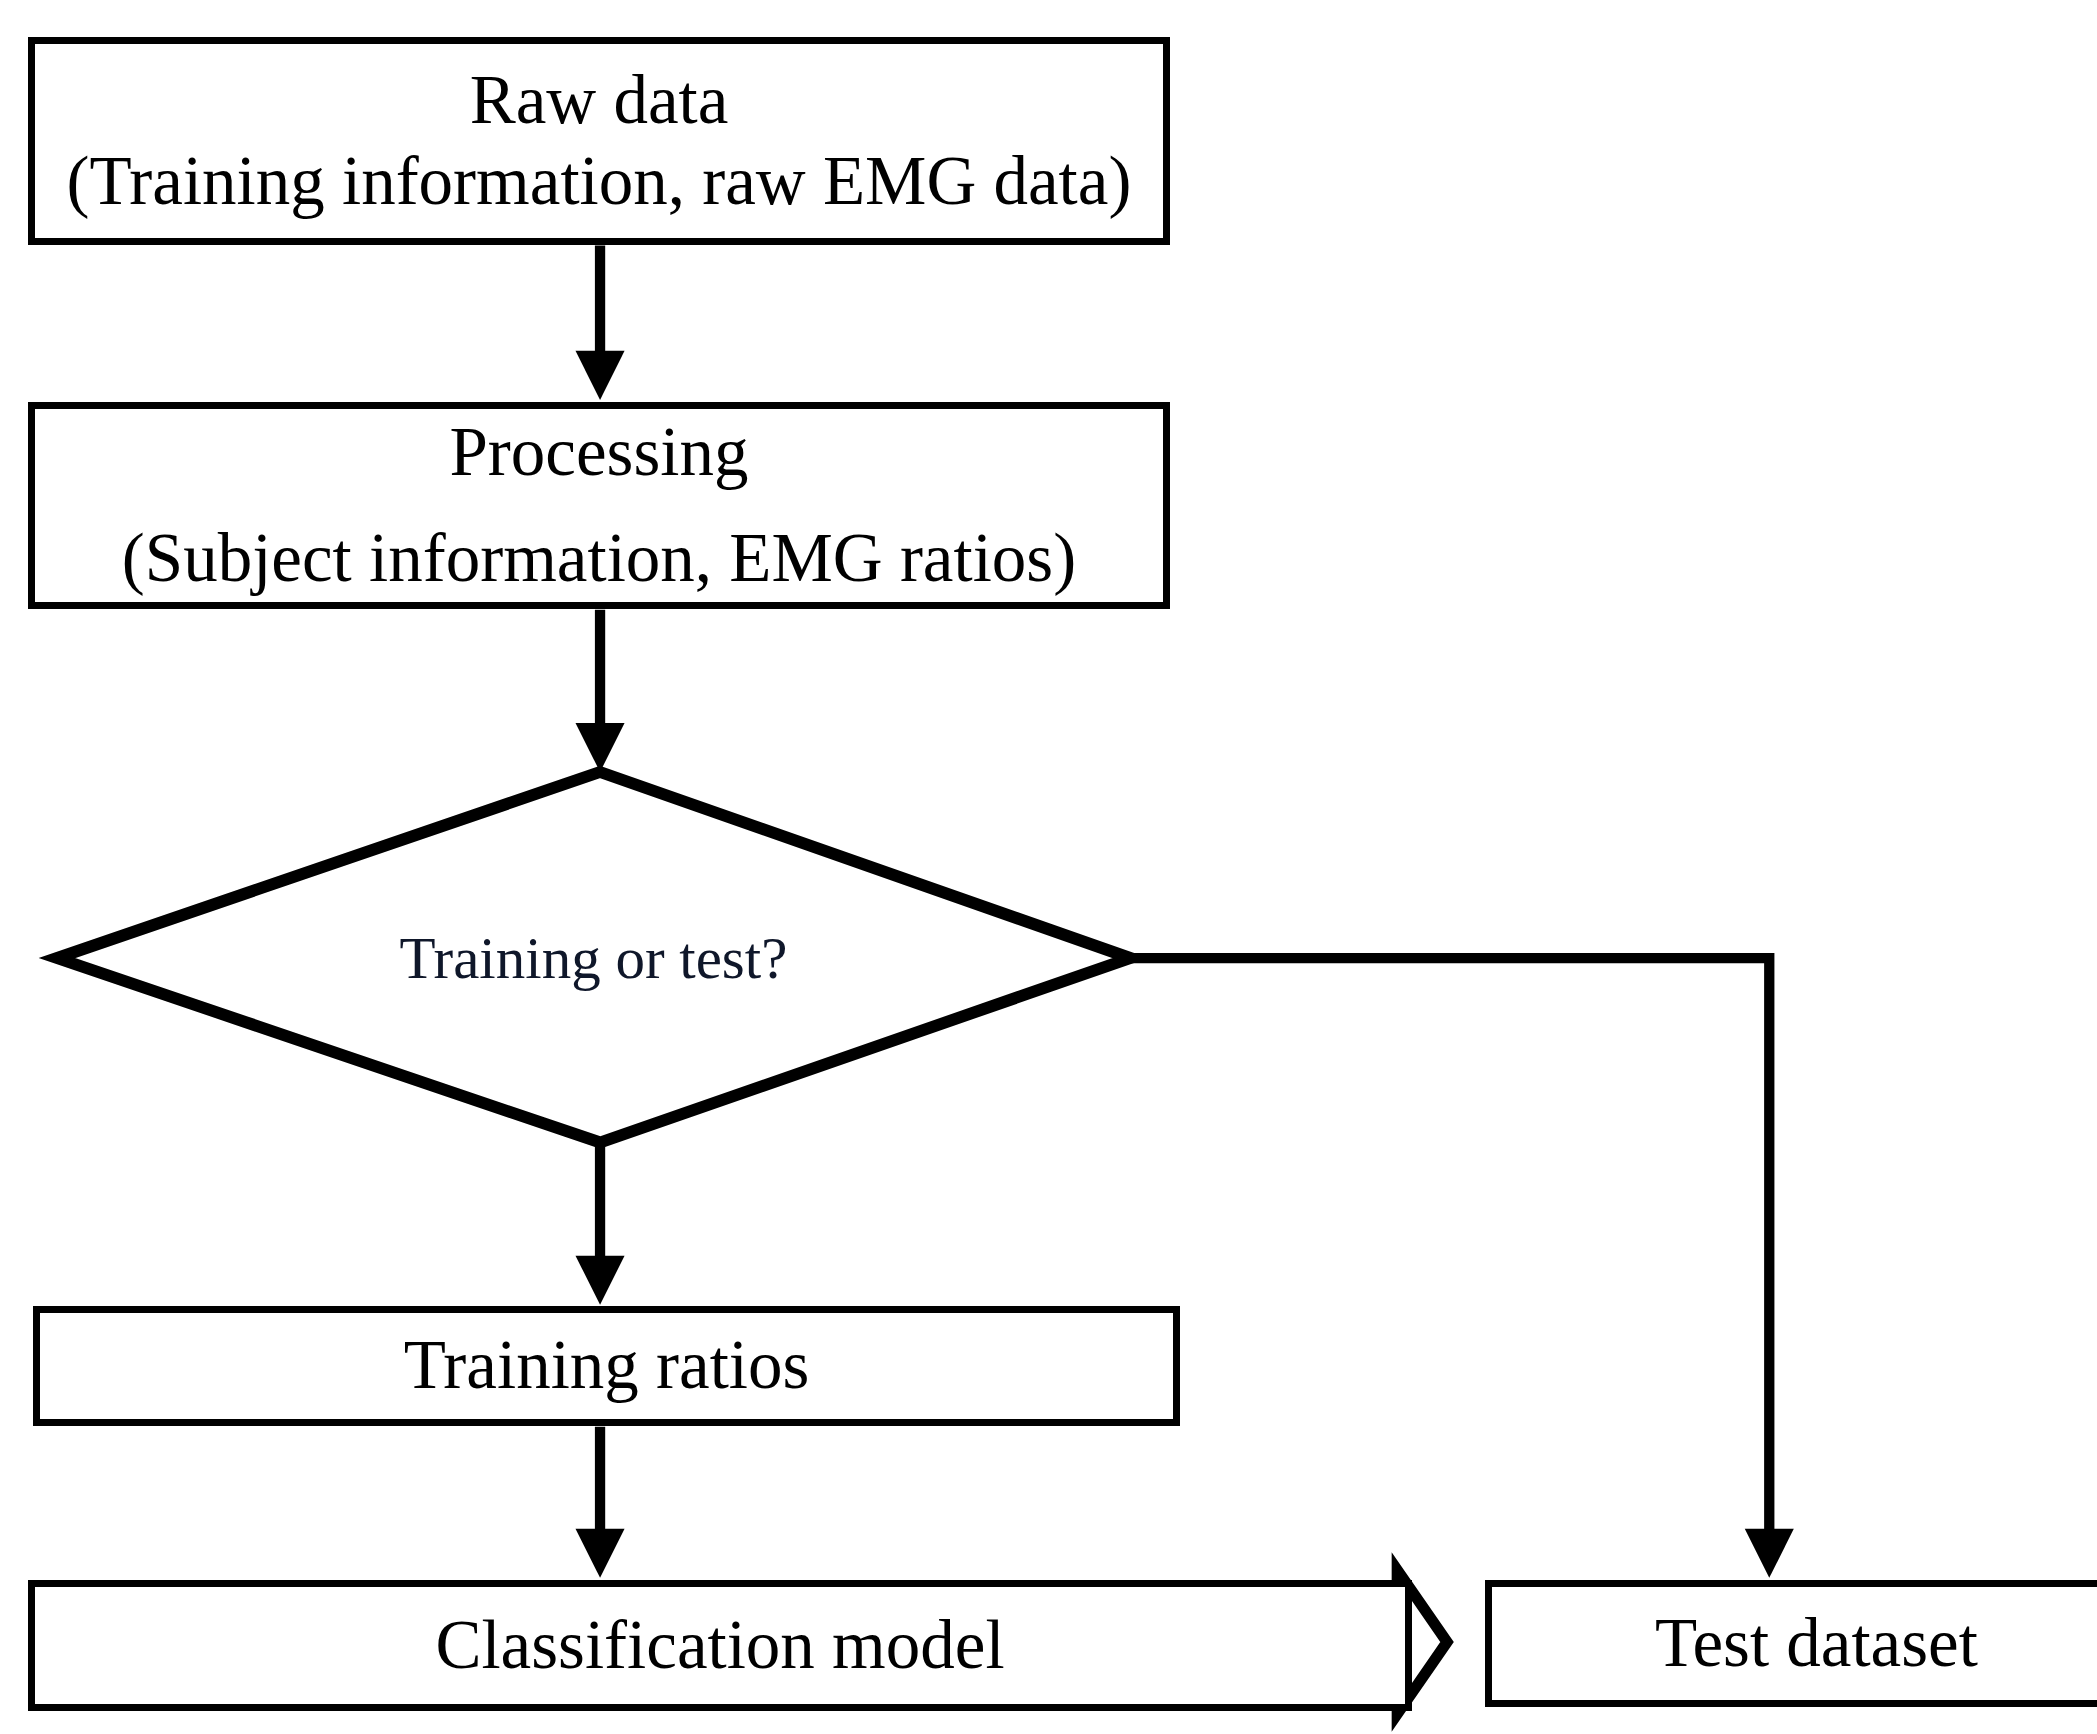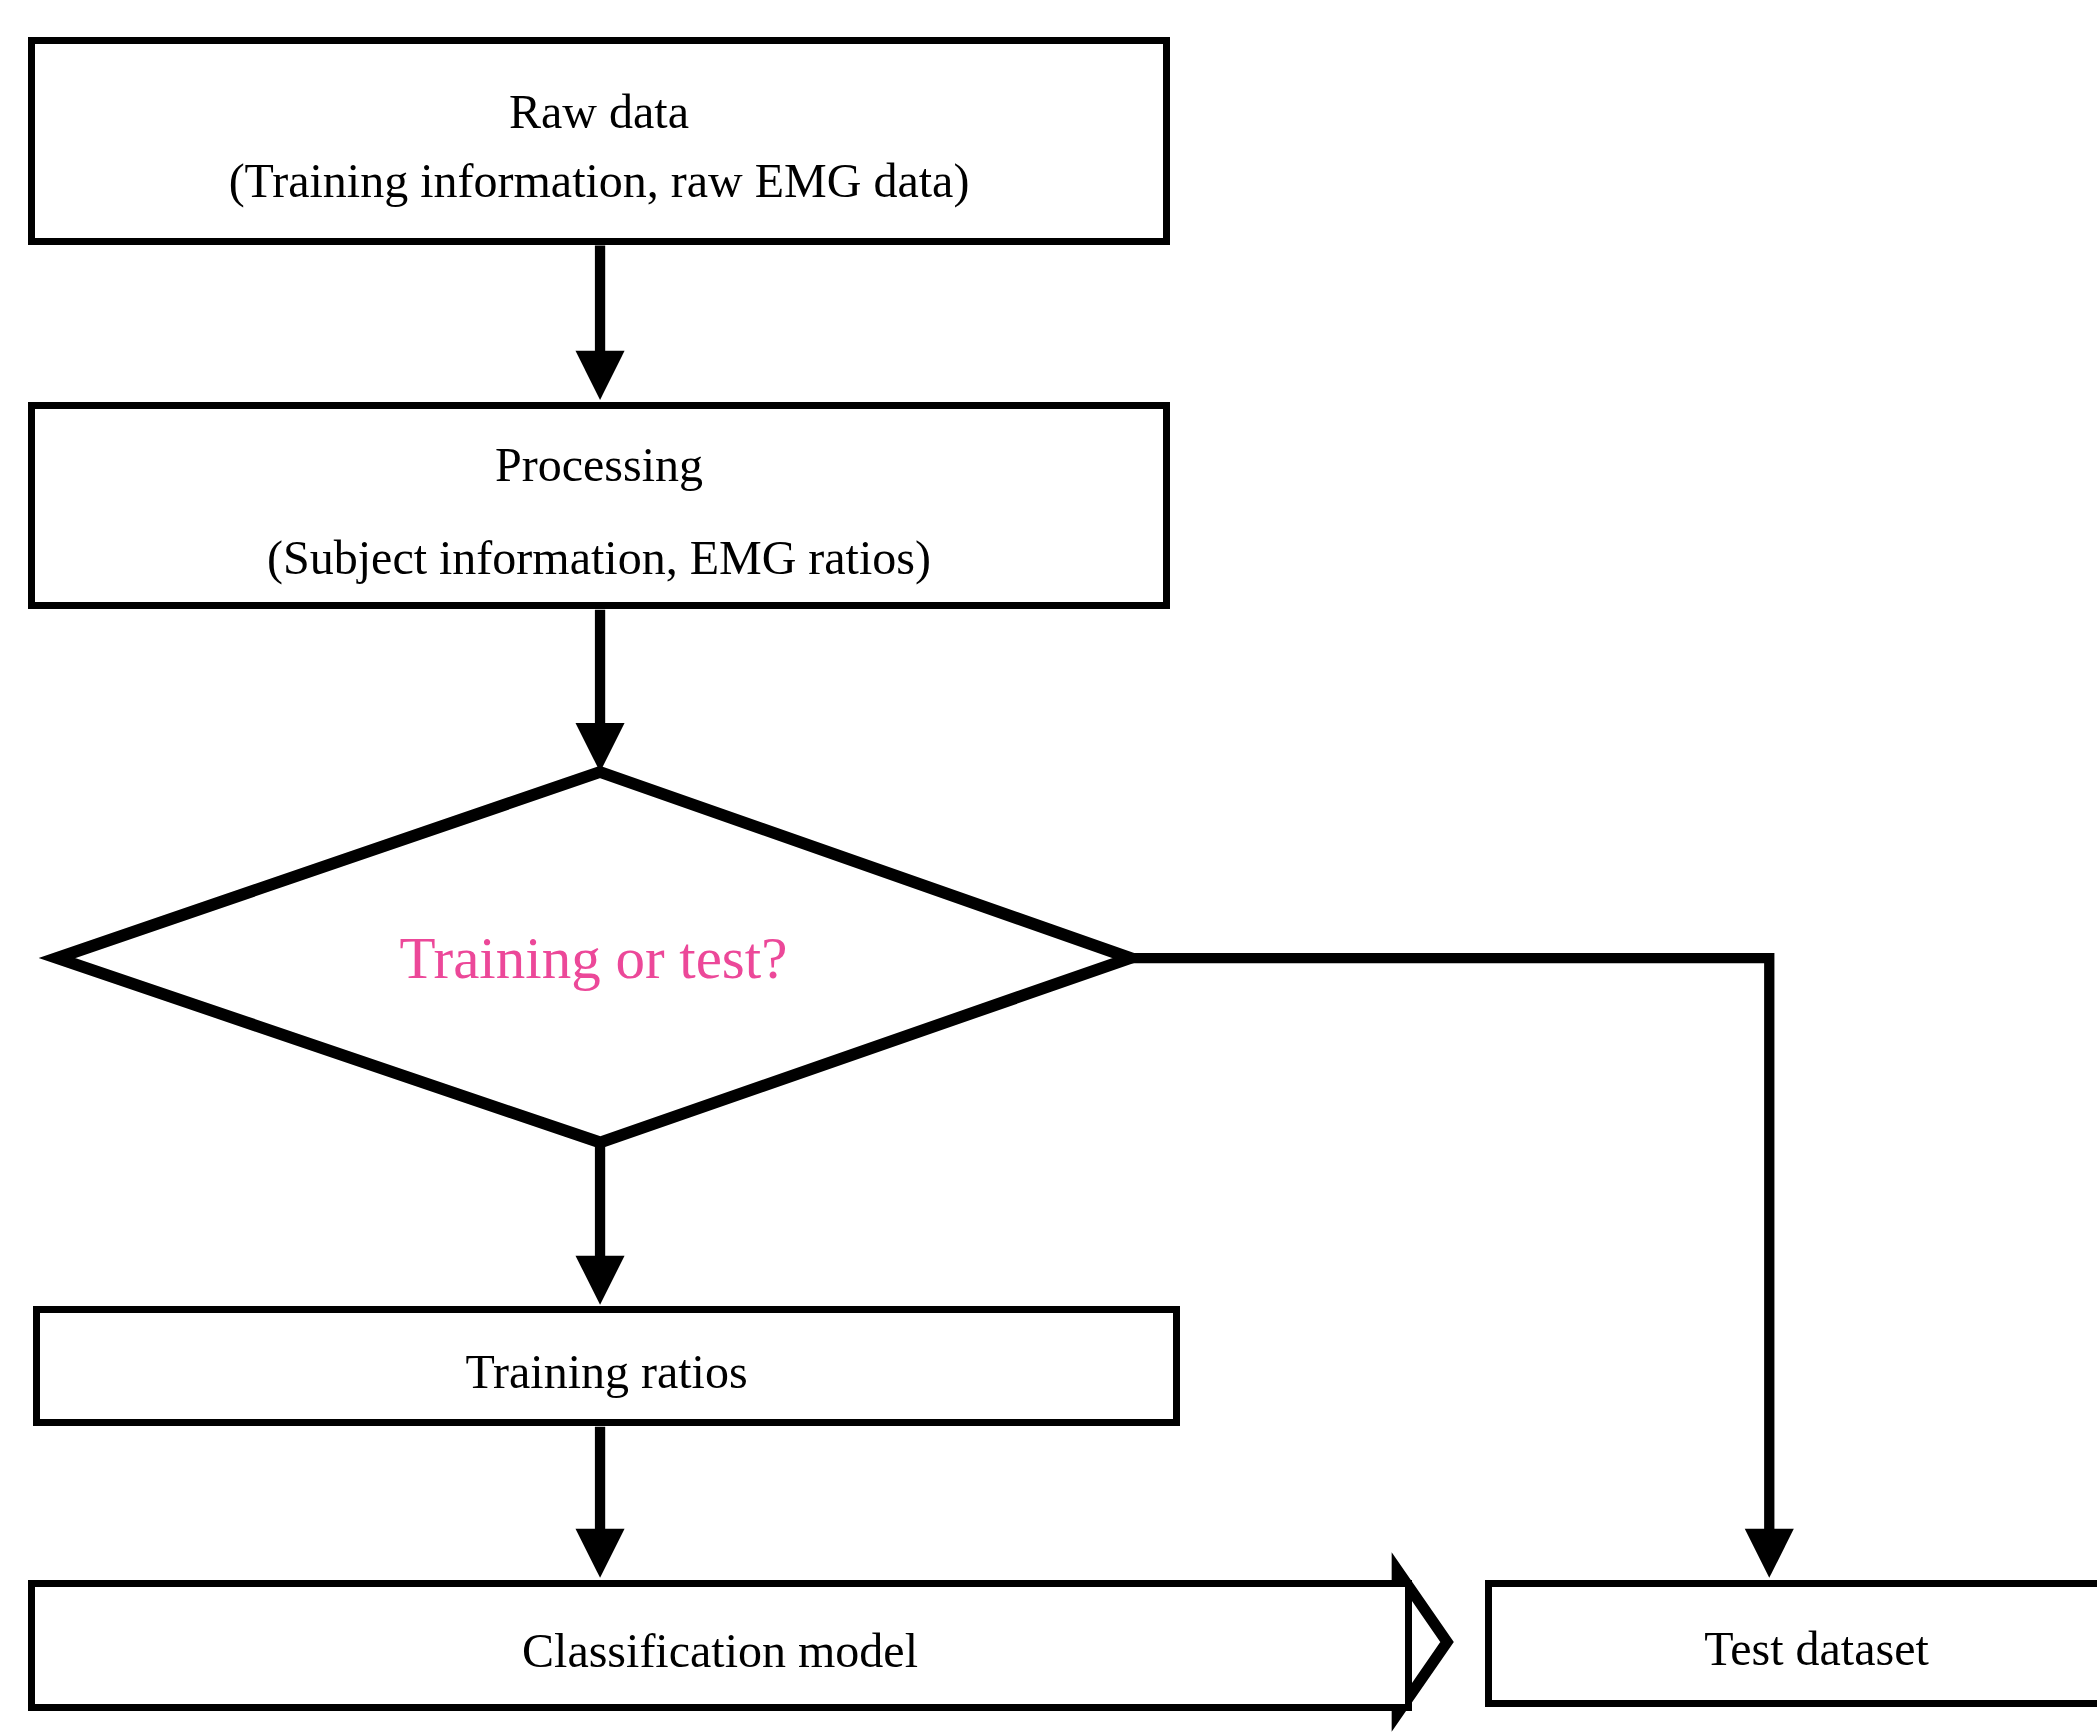--- a/index.html
+++ b/index.html
@@ -28,33 +28,32 @@
     border: 7.1px solid #000000;
     background: #ffffff;
     display: flex;
     flex-direction: column;
     align-items: center;
     justify-content: center;
     text-align: center;
     color: #000000;
   }
   .node-line {
-    font-size: 48px;
+    font-size: 69px;
     line-height: 1.18;
     letter-spacing: 0px;
     white-space: nowrap;
-    margin-top: 12px;
   }
   .diamond-label-wrap {
     position: absolute;
     display: flex;
     align-items: center;
     justify-content: center;
     text-align: center;
-    color: #ec4899;
+    color: #0f172a;
     pointer-events: none;
   }
   .diamond-label {
     font-size: 59px;
     line-height: 1.18;
     white-space: nowrap;
   }
 
   
   #box-raw-data      { left: 28px;   top: 37px;   width: 1142px; height: 208px; }

